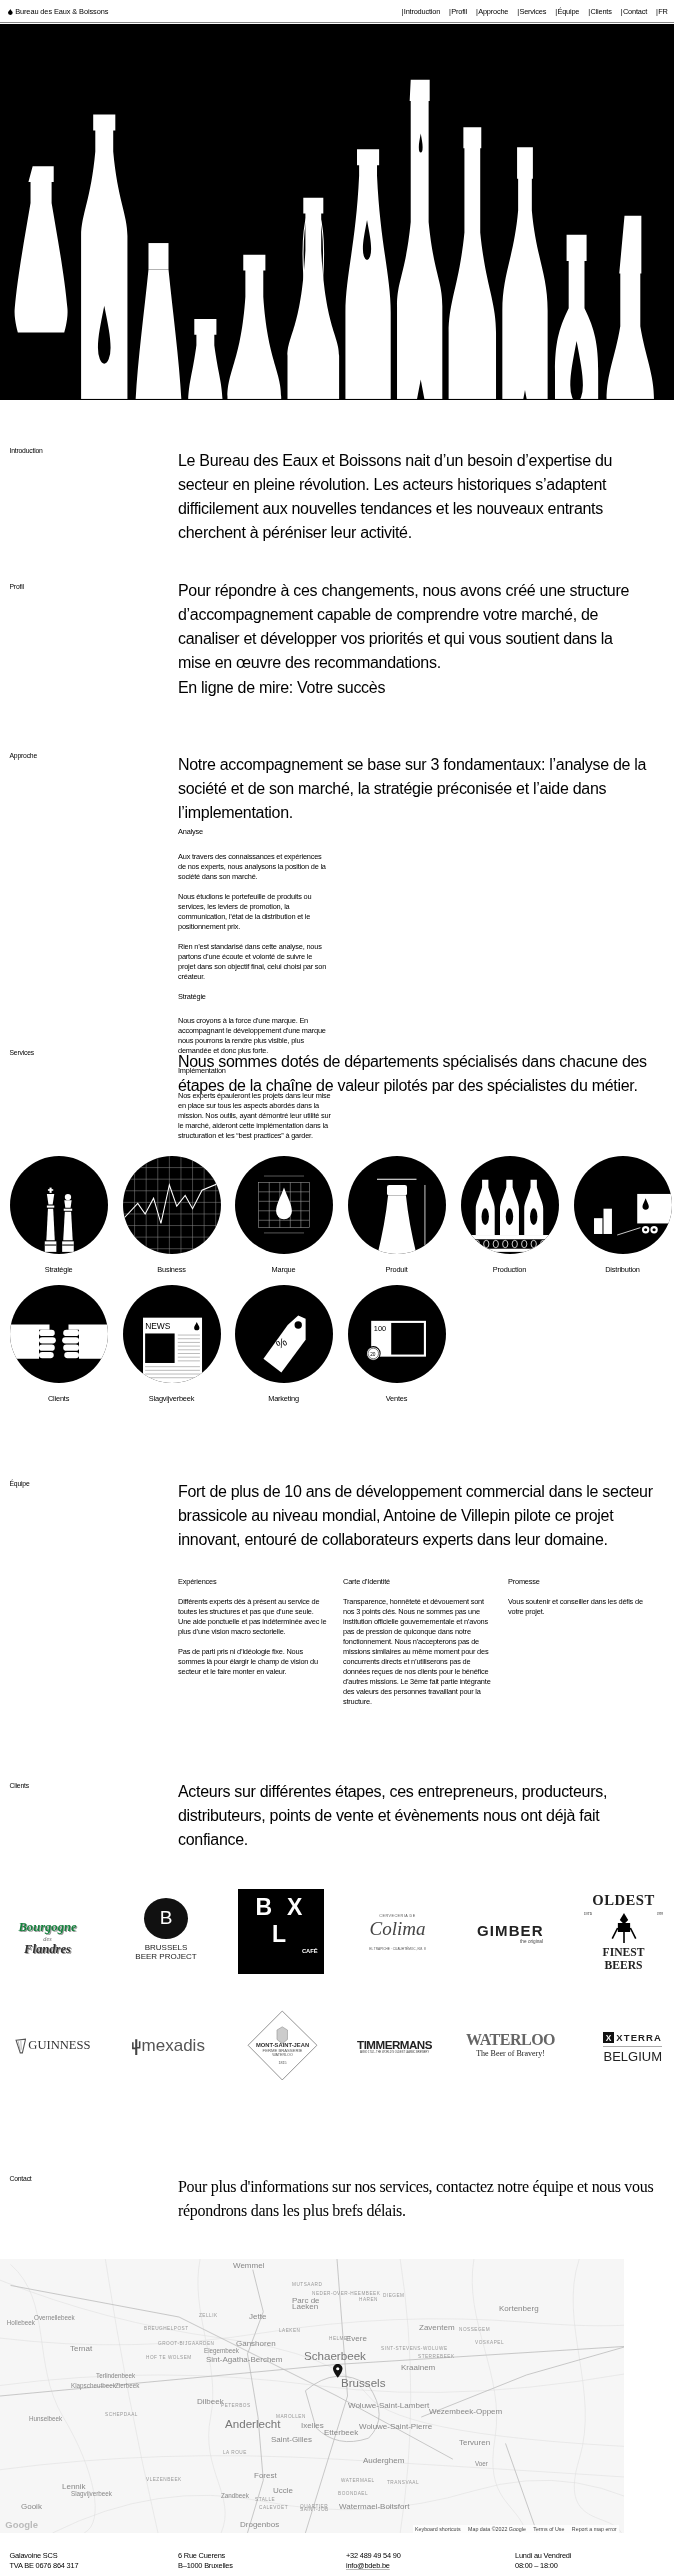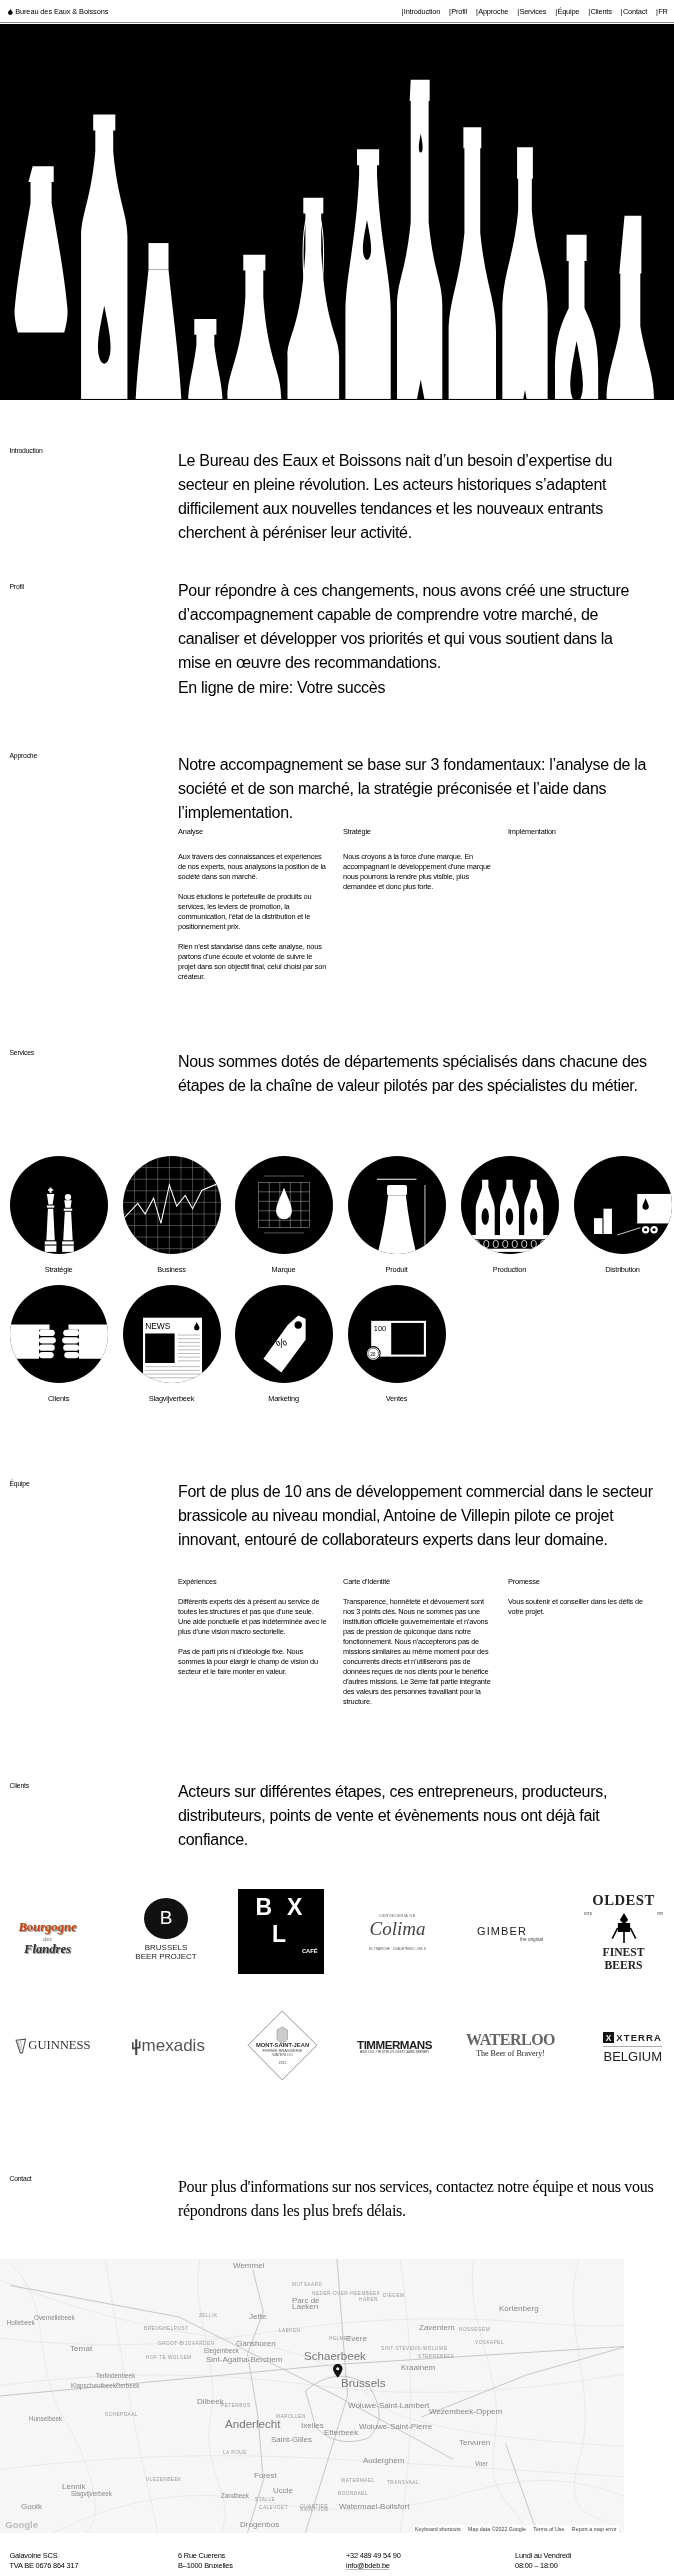--- a/index.html
+++ b/index.html
@@ -132,33 +132,34 @@
 
 <section>
   <div class="section-label" style="top:583px;">Profil</div>
   <p class="lead" style="top:579px;width:463px;">Pour répondre à ces changements, nous avons créé une structure d’accompagnement capable de comprendre votre marché, de canaliser et développer vos priorités et qui vous soutient dans la mise en œuvre des recommandations.</p>
   <p class="lead" style="top:676px;">En ligne de mire: Votre succès</p>
 </section>
 
 <section>
   <div class="section-label" style="top:752px;">Approche</div>
   <p class="lead" style="top:753px;">Notre accompagnement se base sur 3 fondamentaux: l’analyse de la société et de son marché, la stratégie préconisée et l’aide dans l’implementation.</p>
-  <div class="cols" style="top:827px;">
+  <div class="cols" style="top:827px;flex-direction:column;">
     <div class="col">
       <h4>Analyse</h4>
       <p>Aux travers des connaissances et expériences de nos experts, nous analysons la position de la société dans son marché.</p>
       <p>Nous étudions le portefeuille de produits ou services, les leviers de promotion, la communication, l’état de la distribution et le positionnement prix.</p>
       <p>Rien n’est standarisé dans cette analyse, nous partons d’une écoute et volonté de suivre le projet dans son objectif final, celui choisi par son créateur.</p>
     </div>
     <div class="col">
       <h4>Stratégie</h4>
       <p>Nous croyons à la force d’une marque. En accompagnant le développement d’une marque nous pourrons la rendre plus visible, plus demandée et donc plus forte.</p>
     </div>
     <div class="col">
       <h4>Implémentation</h4>
+      <p>Nos experts épauleront les projets dans leur mise en place sur tous les aspects abordés dans la mission. Nos outils, ayant démontré leur utilité sur le marché, aideront cette implémentation dans la structuration et les “best practices” à garder.</p>
     </div>
   </div>
 </section>
 
 <section>
   <div class="section-label" style="top:1049px;">Services</div>
   <p class="lead" style="top:1050px;">Nous sommes dotés de départements spécialisés dans chacune des étapes de la chaîne de valeur pilotés par des spécialistes du métier.</p>
 
   <div class="svc" style="left:2.1px;top:1156px;">
     <div class="circle">
@@ -377,40 +378,40 @@
       <p>Vous soutenir et conseiller dans les défis de votre projet.</p>
     </div>
   </div>
 </section>
 
 <section>
   <div class="section-label" style="top:1782px;">Clients</div>
   <p class="lead" style="top:1780px;">Acteurs sur différentes étapes, ces entrepreneurs, producteurs, distributeurs, points de vente et évènements nous ont déjà fait confiance.</p>
 
   <div class="logo" style="left:10.5px;top:1904px;width:74px;height:53px;flex-direction:column;font-family:'Liberation Serif',serif;font-style:italic;font-weight:bold;">
-    <span style="font-size:12.6px;color:#c2410c;text-shadow:1.1px 1.1px 0 #999;margin-top:16px;">Bourgogne</span>
+    <span style="font-size:12.6px;color:#15803d;text-shadow:1.1px 1.1px 0 #999;margin-top:16px;">Bourgogne</span>
     <span style="font-size:6.3px;color:#666;font-weight:normal;">des</span>
     <span style="font-size:12.6px;color:#333;text-shadow:1.1px 1.1px 0 #999;">Flandres</span>
   </div>
   <div class="logo" style="left:129px;top:1898px;width:74px;height:63px;flex-direction:column;">
     <div style="width:44px;height:44px;border-radius:50%;background:#111;color:#fff;display:flex;align-items:center;justify-content:center;font-size:19px;">B</div>
     <span style="font-size:8px;margin-top:4.2px;">BRUSSELS</span>
     <span style="font-size:8px;">BEER PROJECT</span>
   </div>
   <div class="logo" style="left:238px;top:1889px;width:86px;height:85px;background:#000;color:#fff;flex-direction:column;align-items:flex-end;justify-content:flex-start;padding:5.3px 6.3px;">
     <span style="font-size:23px;font-weight:bold;letter-spacing:4.2px;width:100%;text-align:center;">B X L</span>
     <span style="font-size:5.8px;font-weight:bold;">CAFÉ</span>
   </div>
   <div class="logo" style="left:358px;top:1901px;width:79px;height:63px;flex-direction:column;">
     <span style="font-size:3.7px;letter-spacing:0.5px;color:#555;">CERVECERÍA DE</span>
     <span style="font-family:'Liberation Serif',serif;font-style:italic;font-size:19px;color:#444;">Colima</span>
     <span style="font-size:3.2px;color:#555;margin-top:6.3px;">EL TRAPICHE · CUAUHTÉMOC, KM. 8</span>
   </div>
   <div class="logo" style="left:477px;top:1917px;width:66px;height:32px;flex-direction:column;align-items:flex-end;">
-    <span style="font-size:11px;font-weight:normal;letter-spacing:1.1px;width:100%;text-align:left;">GIMBER</span>
+    <span style="font-size:15px;font-weight:bold;letter-spacing:1.1px;width:100%;text-align:left;">GIMBER</span>
     <span style="font-size:4.7px;color:#444;">the original</span>
   </div>
   <div class="logo" style="left:584px;top:1898px;width:79px;height:68px;flex-direction:column;font-family:'Liberation Serif',serif;font-weight:bold;">
     <span style="font-size:14.7px;letter-spacing:0.5px;">OLDEST</span>
     <div style="display:flex;width:100%;justify-content:space-between;font-size:3.2px;font-weight:normal;margin:2.1px 0;">
       <span>ESTD</span>
       <svg width="32" height="32" viewBox="0 0 60 60">
           <path d="M30 5 l6 10 l-6 6 l-6 -6z M20 22 h20 v14 h-20z M30 36 v22 M18 30 l-10 20 M42 30 l10 20" stroke="#000" stroke-width="3" fill="#000"></path>
         </svg>
       <span>1999</span>

